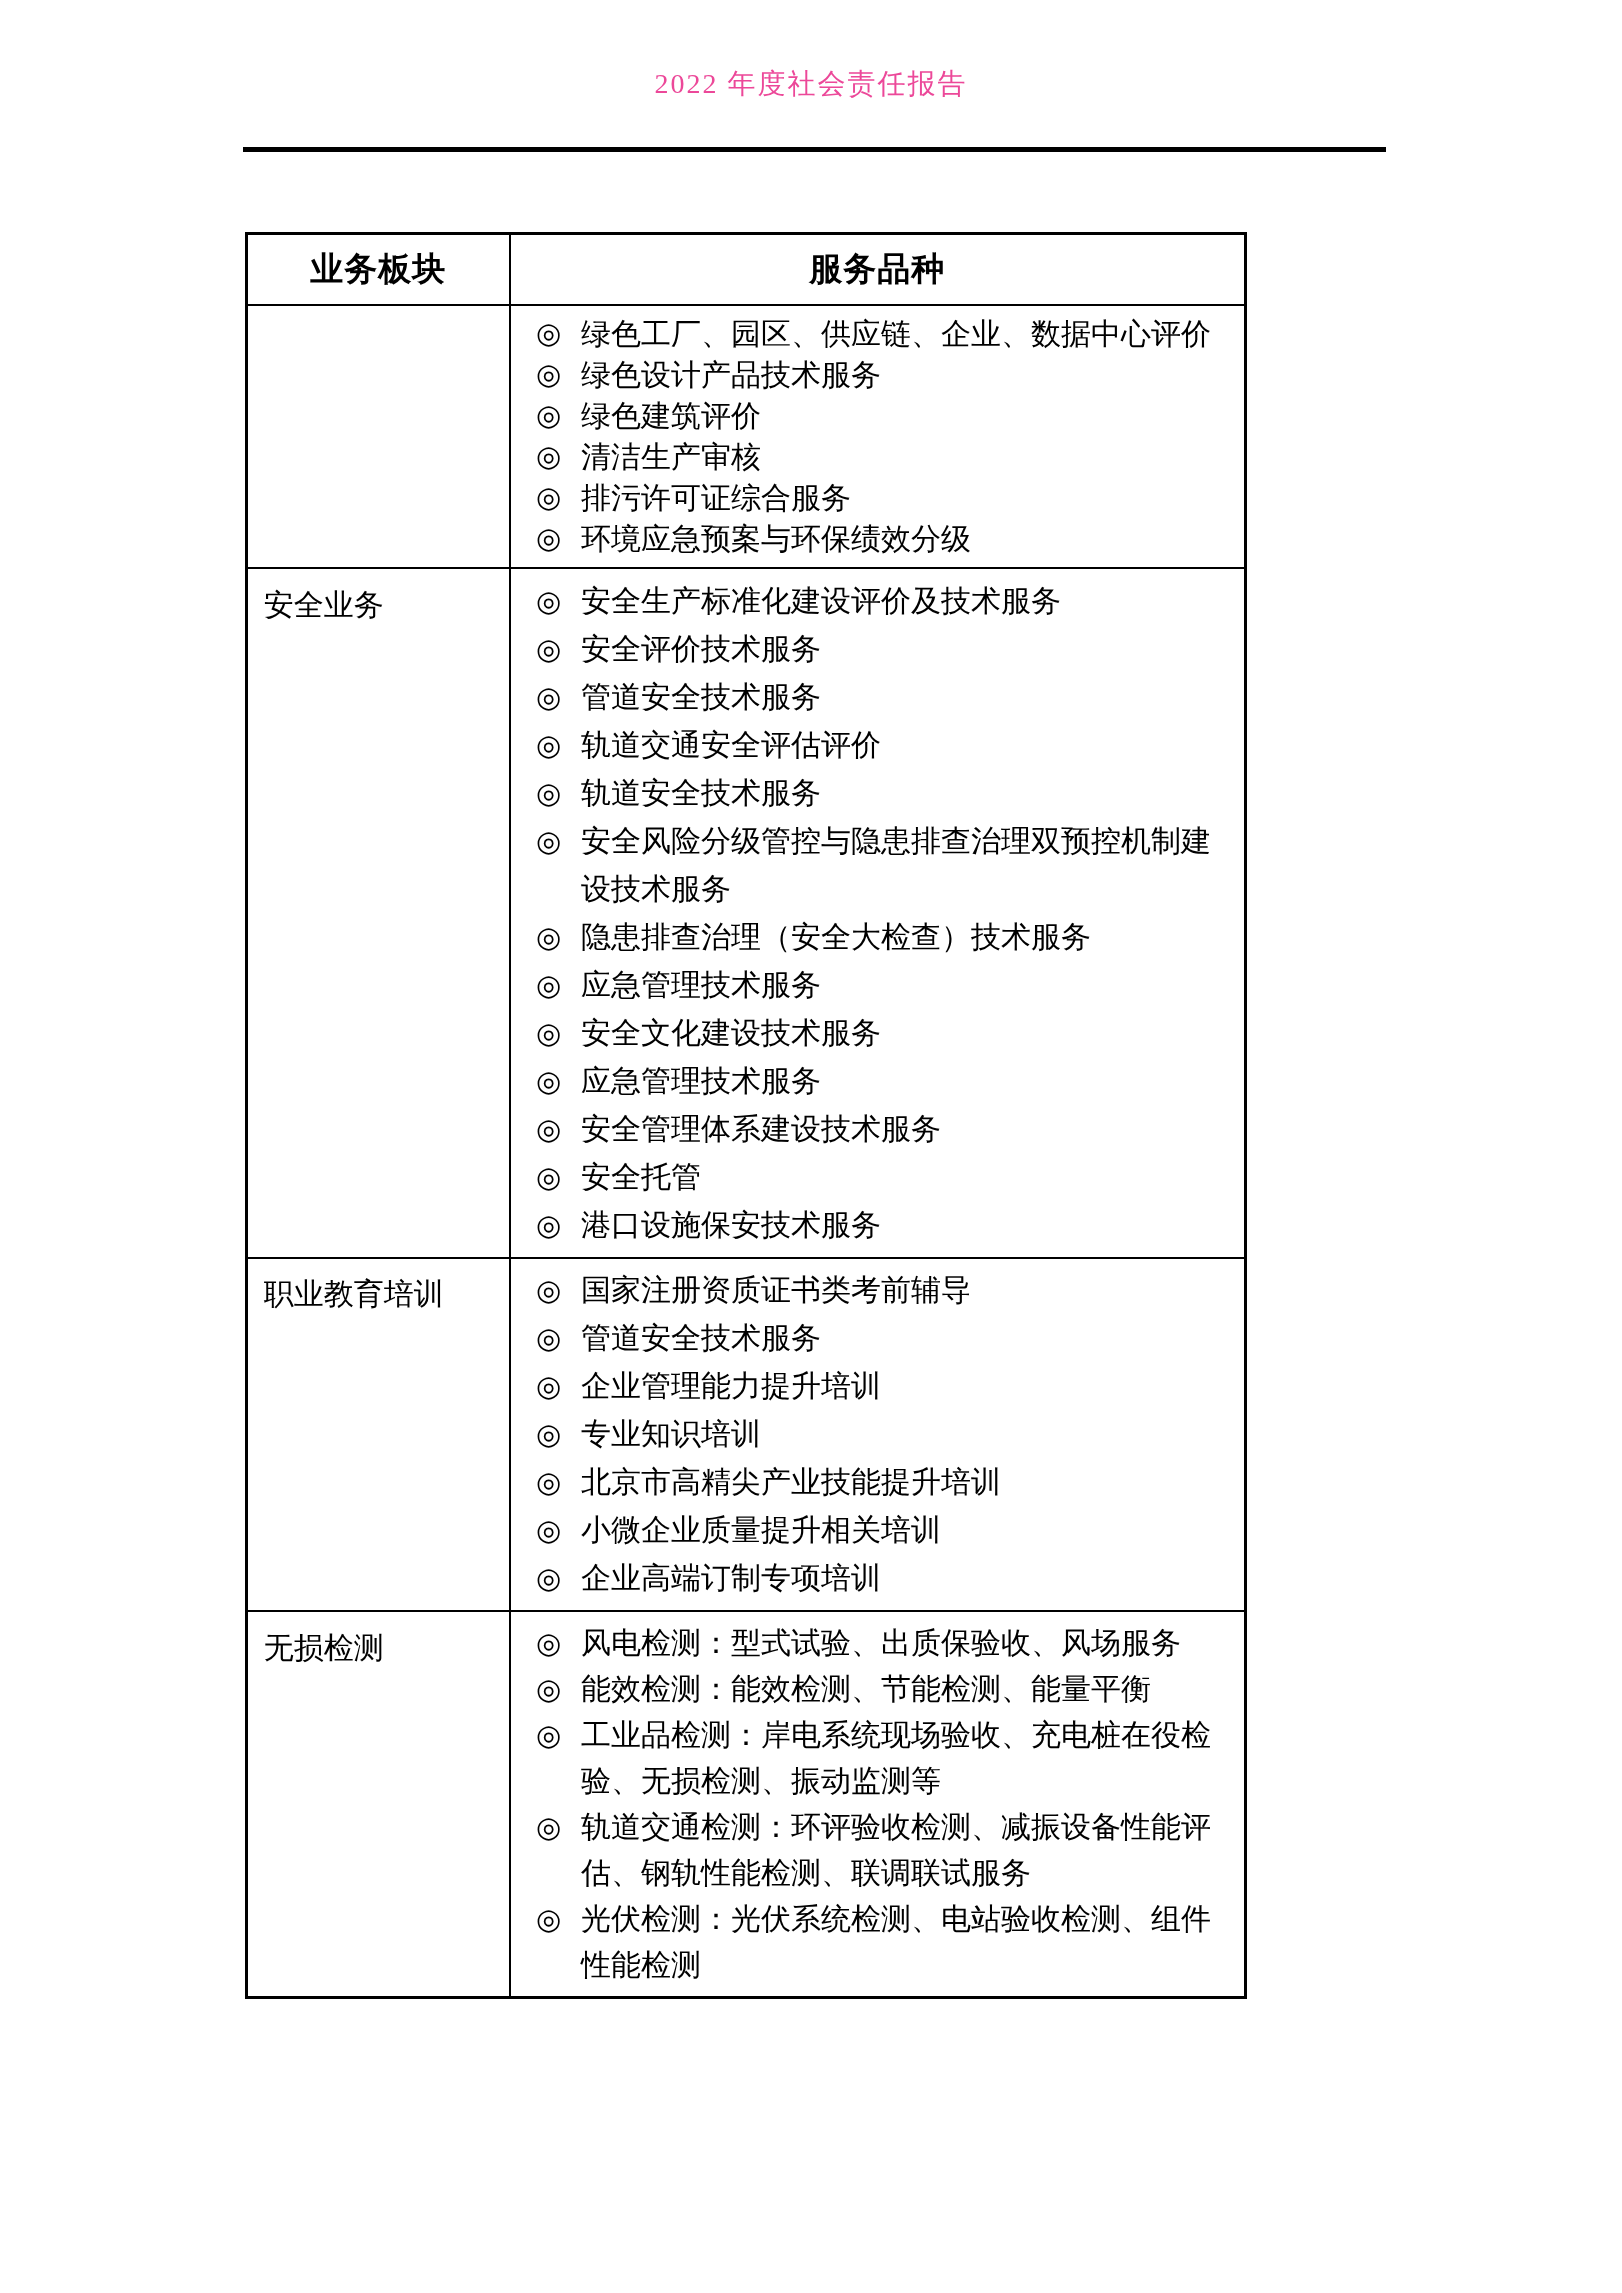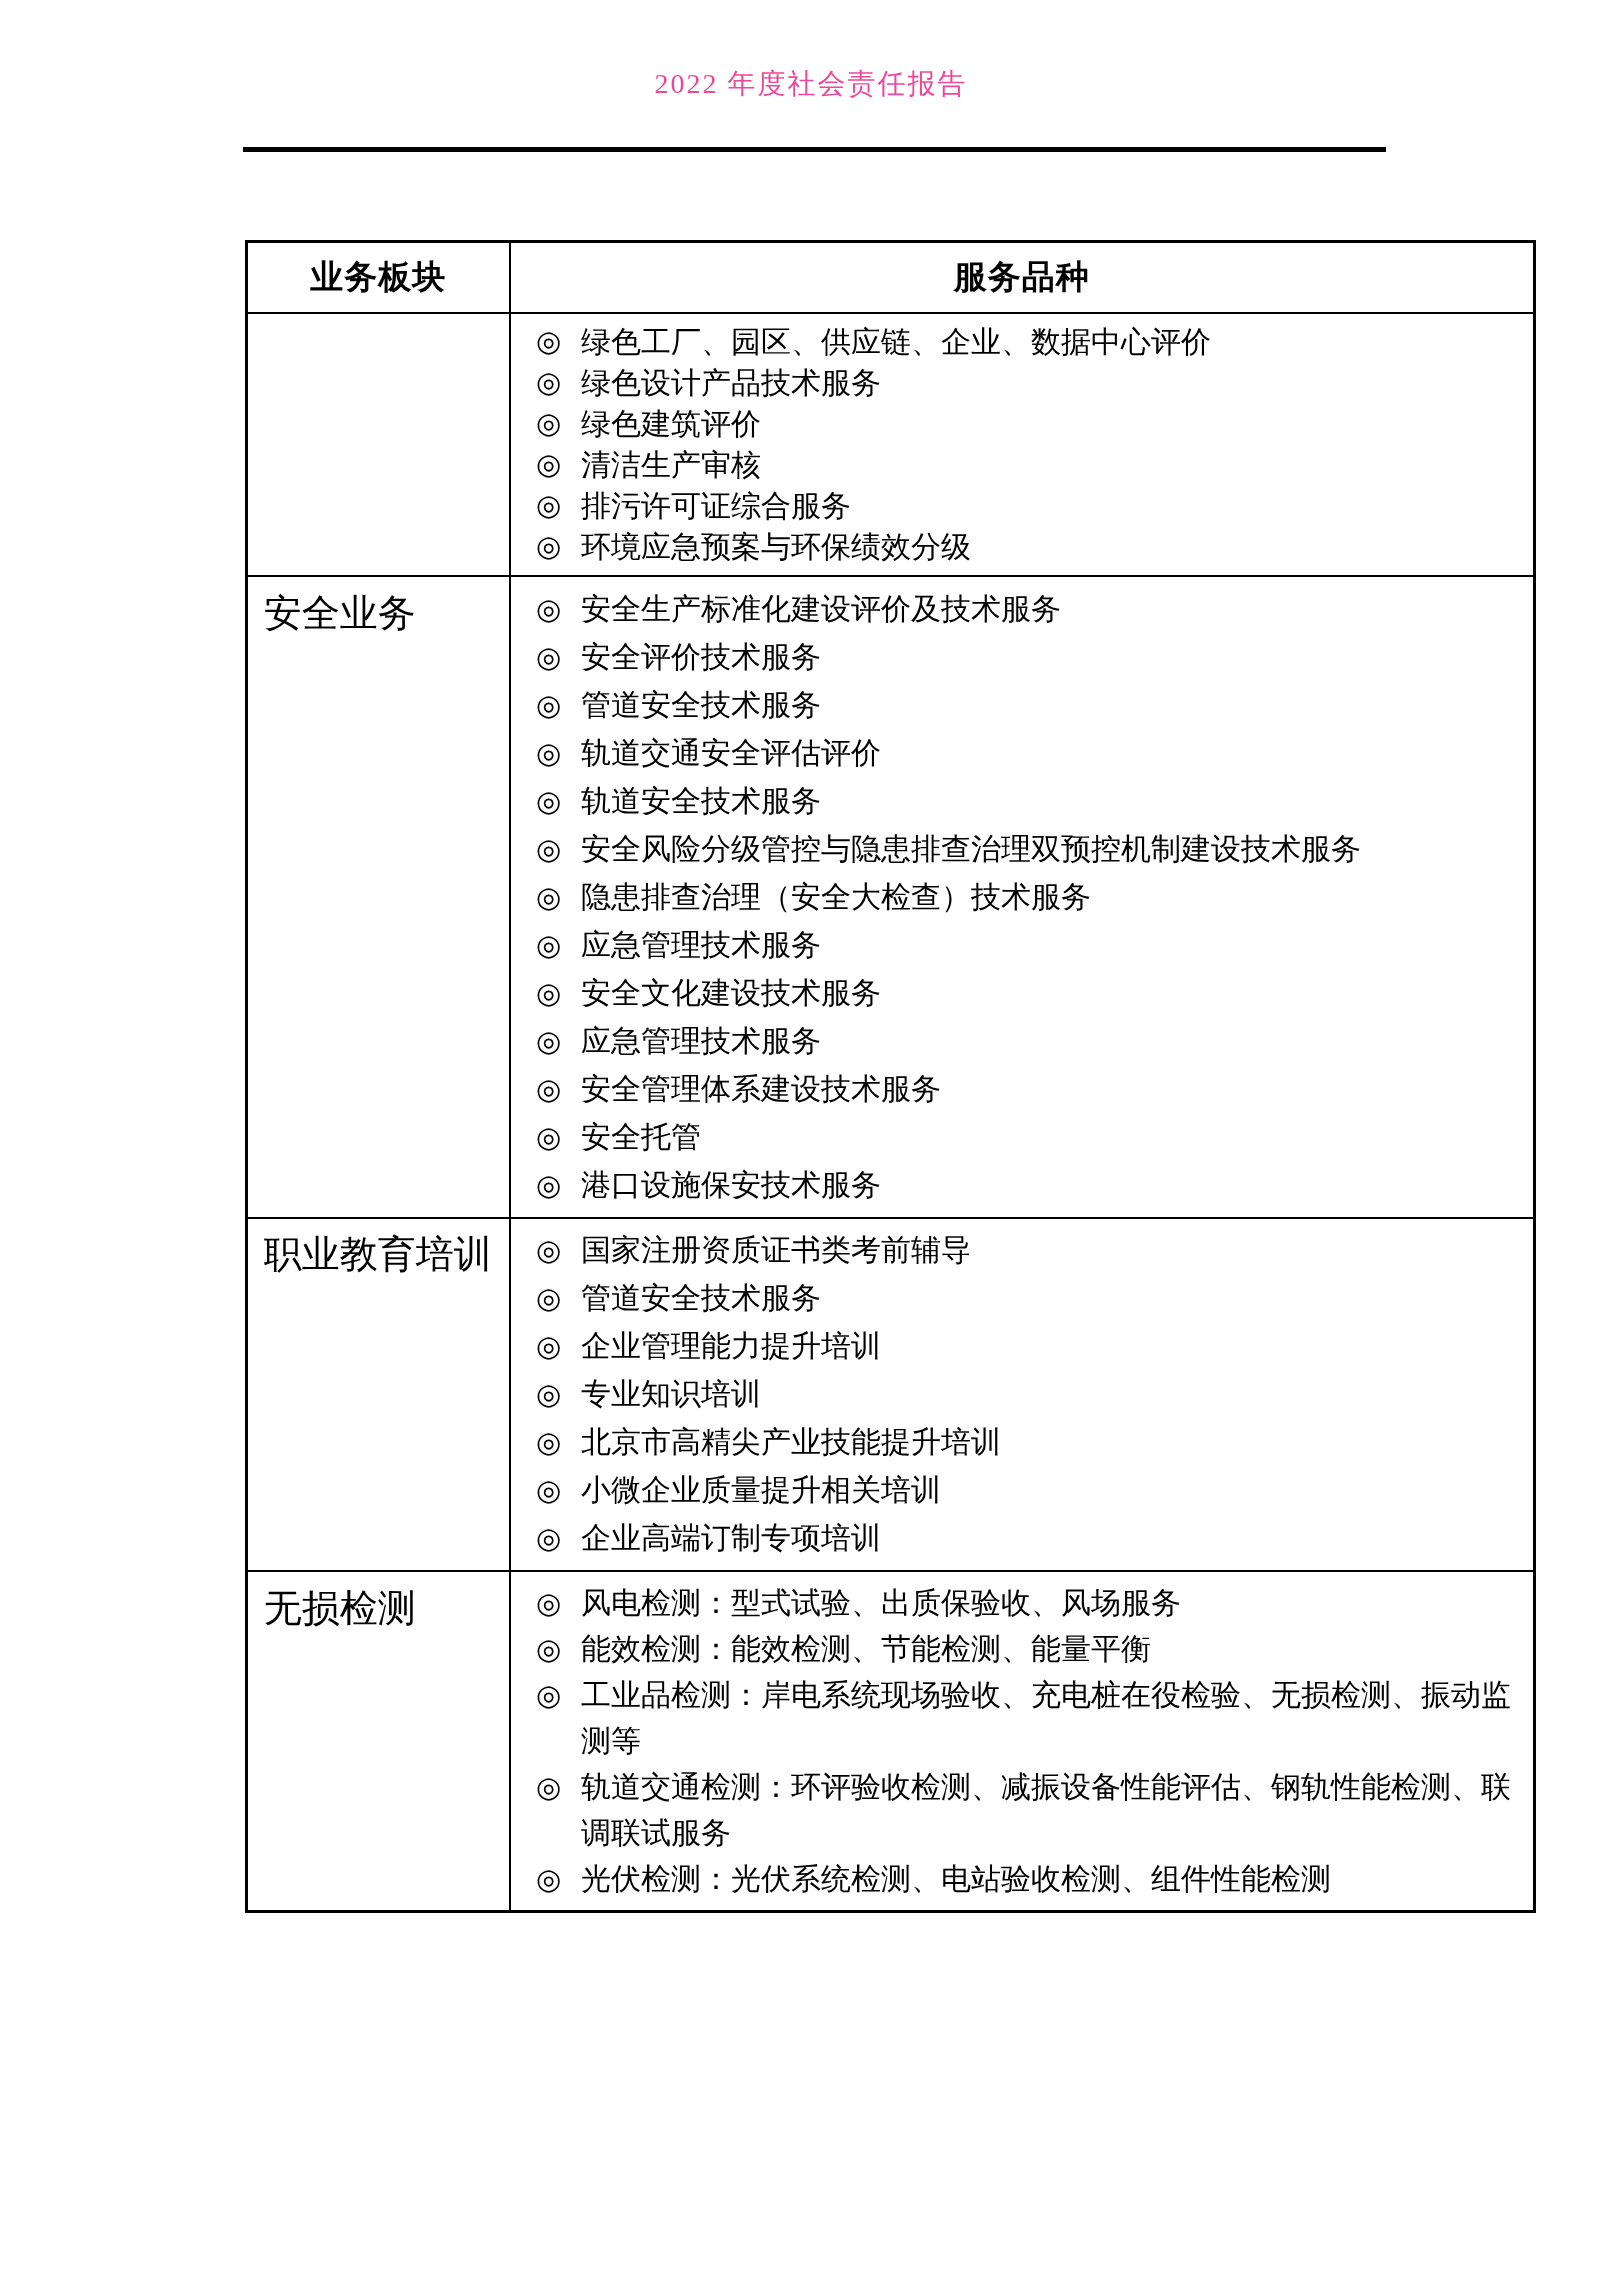--- a/index.html
+++ b/index.html
@@ -24,41 +24,41 @@
     color: #ec4899;
   }
   .header-rule {
     position: absolute;
     top: 147px; left: 243px;
     width: 1143px; height: 4.9px;
     background: #000000;
   }
   table.services-table {
     position: absolute;
-    top: 240px; left: 245px;
-    width: 1291px;
+    top: 232px; left: 245px;
+    width: 1002px;
     border-collapse: collapse;
     table-layout: fixed;
   }
   table.services-table, table.services-table th, table.services-table td {
     border: 2.9px solid #000000;
   }
   table.services-table { border-width: 3.9px; }
   th.col-segment { width: 263px; }
   th {
     height: 71px;
     font-size: 33px;
     font-weight: bold;
     text-align: center;
     vertical-align: middle;
     letter-spacing: 1px;
   }
   td { vertical-align: top; }
   td.seg-cell {
-    font-size: 38px;
+    font-size: 30px;
     padding: 11.8px 5.9px 7.8px 15.7px;
     line-height: 48px;
     margin-left: 8px;
   }
   td.svc-cell {
     font-size: 30px;
     padding: 7.8px 7.8px 7.8px 25.5px;
   }
   .svc-item {
     display: flex;

